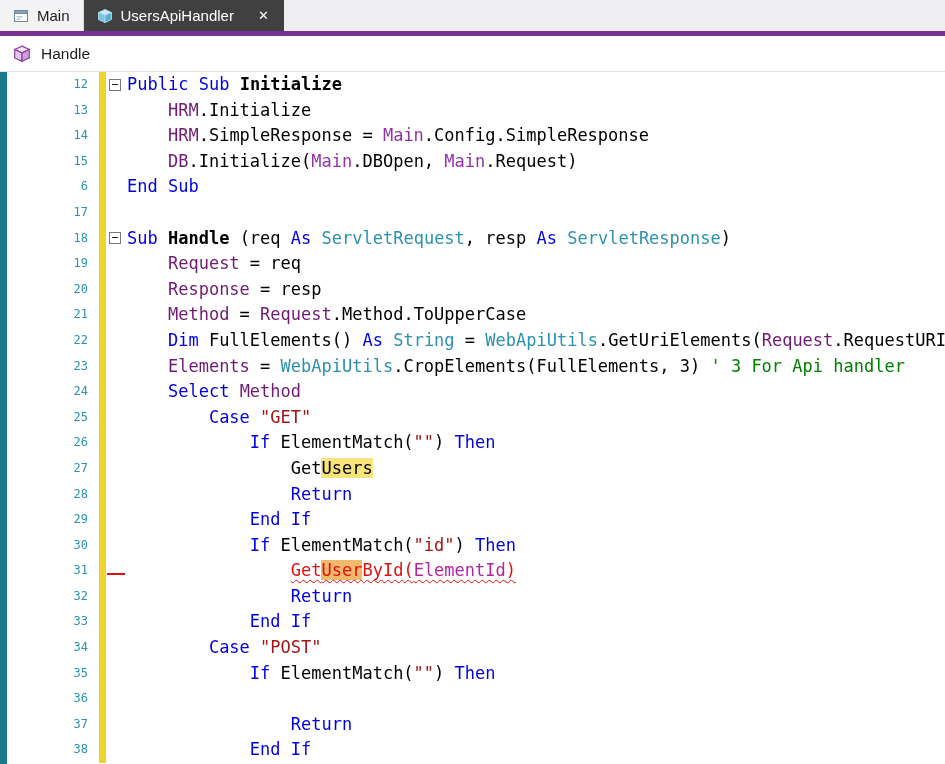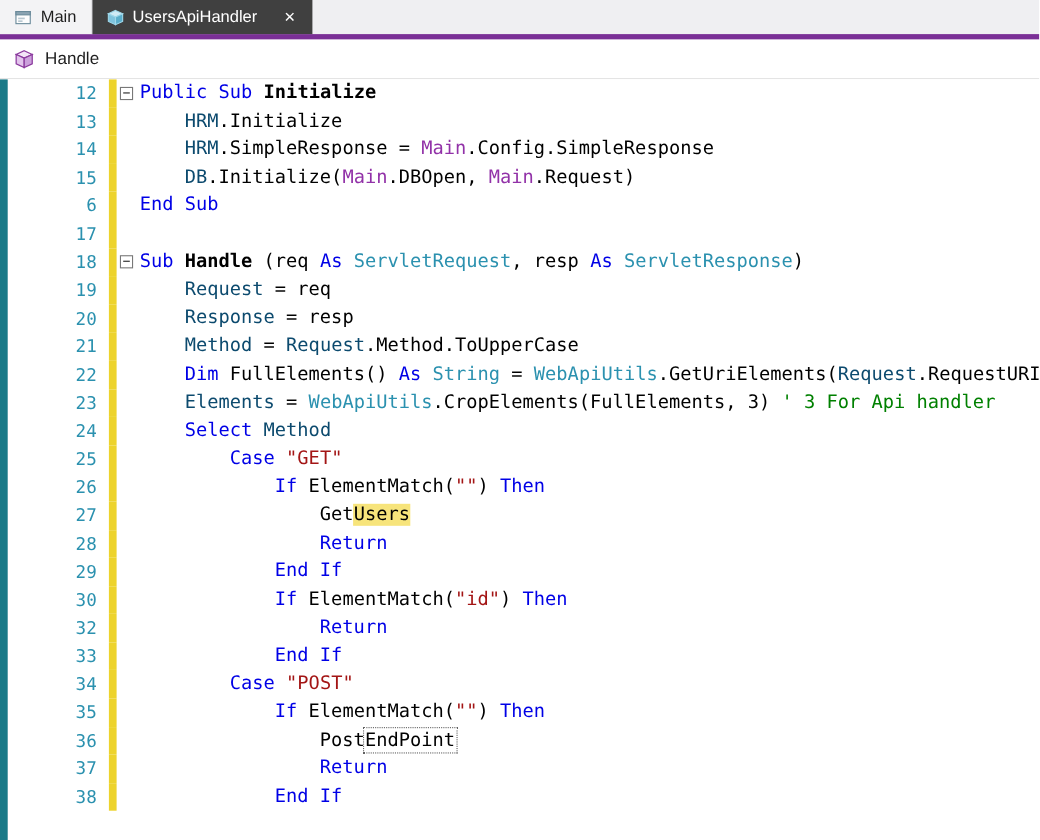--- a/index.html
+++ b/index.html
@@ -14,33 +14,33 @@
   .accent-band{height:5px;background:#7A2F96;}
 
   
   .breadcrumb{height:35px;background:#fff;border-bottom:1px solid #E2E2E2;display:flex;align-items:center;padding-left:13px;gap:10px;}
   .breadcrumb .crumb-label{font-size:15.5px;color:#1e1e1e;}
 
   
   .editor{position:relative;height:692px;background:#fff;overflow:hidden;}
   .teal-strip{position:absolute;left:0;top:0;bottom:0;width:7px;background:#1A7A88;}
   .line{display:flex;height:25.6px;line-height:25.6px;font-family:"DejaVu Sans Mono","Liberation Mono",monospace;font-size:17px;padding-left:8px;}
-  .ln-num{width:88px;box-sizing:border-box;text-align:right;padding-right:8px;color:#2B91AF;font-size:16px;flex:none;}
+  .ln-num{width:88px;box-sizing:border-box;text-align:right;padding-right:8px;color:#2B91AF;font-size:12px;flex:none;}
   .ln-change{width:7px;margin-left:3px;background:#EDD32C;flex:none;}
   .ln-fold{width:21px;position:relative;flex:none;}
   .fold-box{width:12px;height:12px;border:1px solid #787878;background:#fff;position:absolute;left:3px;top:50%;transform:translateY(-50%);box-sizing:border-box;}
   .fold-box::after{content:"";position:absolute;left:2px;right:2px;top:4px;border-top:1px solid #222;}
   .err-dash{position:absolute;left:1px;top:58%;width:18px;height:2px;background:#E01010;}
   .ln-code{white-space:pre;color:#000;}
 
   
   .tk-pl{color:#000000;}
   .tk-kw{color:#0000E6;}
   .tk-bold{color:#000000;font-weight:bold;}
-  .tk-gv{color:#0c4a6e;}
+  .tk-gv{color:#701a75;}
   .tk-mod{color:#9232A8;}
   .tk-type{color:#2B91AF;}
   .tk-str{color:#A31515;}
   .tk-cm{color:#008000;}
   .tk-err{color:#E01010;}
   .tk-eid{color:#B3259E;}
   .hl-y{background:#F7E47B;}
   .hl-o{background:#F2B96B;}
   .sq{text-decoration-line:underline;text-decoration-style:wavy;text-decoration-color:#E01010;text-decoration-thickness:1px;text-underline-offset:3px;}
   .boxed{outline:1px dotted #606060;outline-offset:1px;}
@@ -201,20 +201,28 @@
           <div class="ln-fold"></div>
           <div class="ln-code"><span class="tk-pl">            </span><span class="tk-kw">End If</span></div>
         </div>
         <div class="line">
           <div class="ln-num">30</div>
           <div class="ln-change"></div>
           <div class="ln-fold"></div>
           <div class="ln-code"><span class="tk-pl">            </span><span class="tk-kw">If</span><span class="tk-pl"> ElementMatch(</span><span class="tk-str">"id"</span><span class="tk-pl">) </span><span class="tk-kw">Then</span></div>
         </div>
         <div class="line">
+          <div class="ln-num">31</div>
+          <div class="ln-change"></div>
+          <div class="ln-fold">
+            <div class="err-dash"></div>
+          </div>
+          <div class="ln-code"><span class="tk-pl">                </span><span class="tk-err sq">Get</span><span class="tk-err hl-o sq">User</span><span class="tk-err sq">ById</span><span class="tk-err sq">(</span><span class="tk-eid sq">ElementId</span><span class="tk-err sq">)</span></div>
+        </div>
+        <div class="line">
           <div class="ln-num">32</div>
           <div class="ln-change"></div>
           <div class="ln-fold"></div>
           <div class="ln-code"><span class="tk-pl">                </span><span class="tk-kw">Return</span></div>
         </div>
         <div class="line">
           <div class="ln-num">33</div>
           <div class="ln-change"></div>
           <div class="ln-fold"></div>
           <div class="ln-code"><span class="tk-pl">            </span><span class="tk-kw">End If</span></div>
@@ -228,21 +236,20 @@
         <div class="line">
           <div class="ln-num">35</div>
           <div class="ln-change"></div>
           <div class="ln-fold"></div>
           <div class="ln-code"><span class="tk-pl">            </span><span class="tk-kw">If</span><span class="tk-pl"> ElementMatch(</span><span class="tk-str">""</span><span class="tk-pl">) </span><span class="tk-kw">Then</span></div>
         </div>
         <div class="line">
           <div class="ln-num">36</div>
           <div class="ln-change"></div>
           <div class="ln-fold"></div>
-          <div class="ln-code"><span class="tk-pl">                </span><span class="tk-pl">Post</span><span class="tk-pl boxed">EndPoint</span></div>
         </div>
         <div class="line">
           <div class="ln-num">37</div>
           <div class="ln-change"></div>
           <div class="ln-fold"></div>
           <div class="ln-code"><span class="tk-pl">                </span><span class="tk-kw">Return</span></div>
         </div>
         <div class="line">
           <div class="ln-num">38</div>
           <div class="ln-change"></div>

